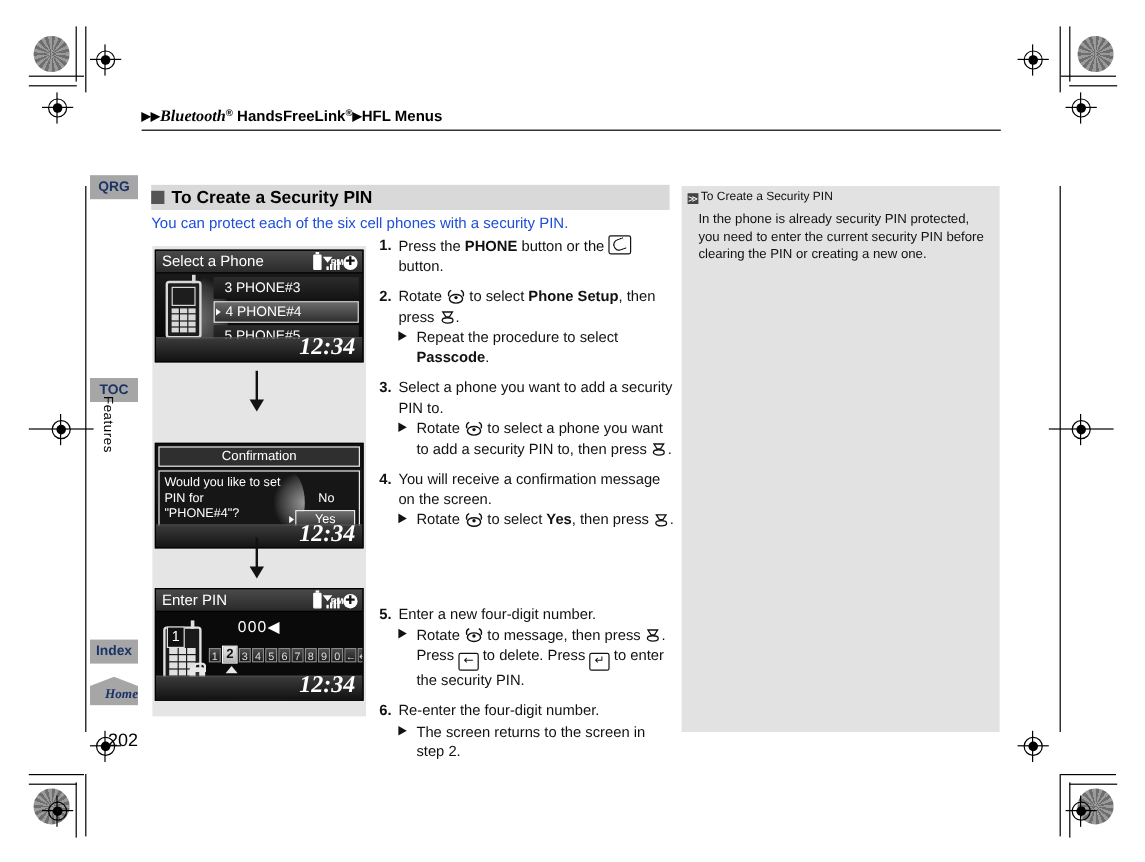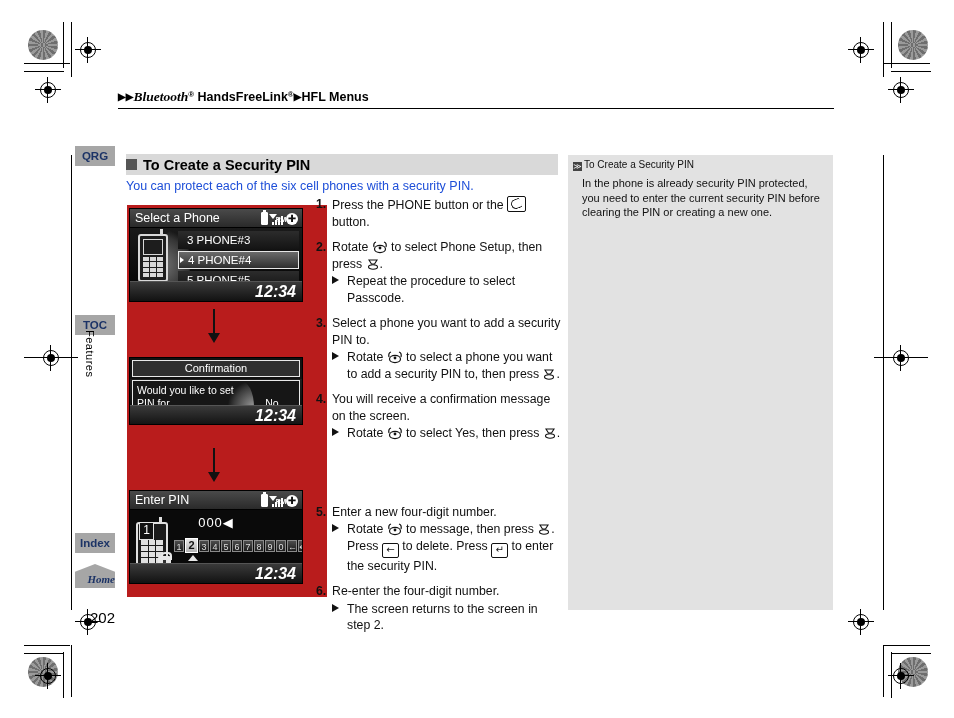--- a/index.html
+++ b/index.html
@@ -175,35 +175,34 @@
     color: #1d4ed8;
   }
 
   
   .screens-panel {
     position: absolute;
     left: 127px;
     top: 205px;
     width: 178px;
     height: 392px;
-    background: #b91c1c;
-    padding-left: 22px;
+    background: #e5e5e5;
   }
   .screen {
     position: absolute;
     left: 2px;
     width: 174px;
     background: #111;
     border: 1px solid #000;
     box-sizing: border-box;
     color: #fff;
     overflow: hidden;
   }
   .scr1 { top: 3px;   height: 94px; }
-  .scr2 { top: 152px; height: 68px; }
+  .scr2 { top: 164px; height: 88px; }
   .scr3 { top: 285px; height: 94px; }
 
   .scr-title {
     position: relative;
     height: 18px;
     background: linear-gradient(#4a4a4a, #2a2a2a);
     border-bottom: 1px solid #000;
     font-size: 12.5px;
     color: #fff;
     padding-left: 5px;
@@ -294,24 +293,24 @@
     position: absolute;
     left: 0; right: 0; bottom: 0;
     height: 20px;
     background: linear-gradient(#3a3a3a, #101010);
     border-top: 1px solid #555;
   }
   .clock {
     position: absolute;
     right: 6px;
     bottom: 1px;
-    font-family: Liberation Sans, sans-serif;
+    font-family: Liberation Serif, serif;
     font-style: italic;
     font-weight: bold;
-    font-size: 16px;
+    font-size: 20px;
     color: #fff;
   }
 
   
   .phone-art {
     position: absolute;
     left: 8px; top: 6px;
     width: 26px; height: 44px;
     border: 2px solid #d8d8d8;
     border-radius: 3px;
@@ -590,21 +589,21 @@
     margin-top: 1px;
   }
   .sub > .tri {
     position: absolute;
     left: 0; top: 3px;
     width: 0; height: 0;
     border-top: 4.5px solid transparent;
     border-bottom: 4.5px solid transparent;
     border-left: 7px solid #111;
   }
-  b.bold { font-weight: normal; }
+  b.bold { font-weight: bold; }
 
   .icon-knob, .icon-press, .icon-call, .icon-bksp, .icon-enter {
     display: inline-block;
     vertical-align: -3px;
   }
   .icon-call {
     width: 17px; height: 14px;
     border: 1.5px solid #111;
     border-radius: 2px;
     position: relative;

